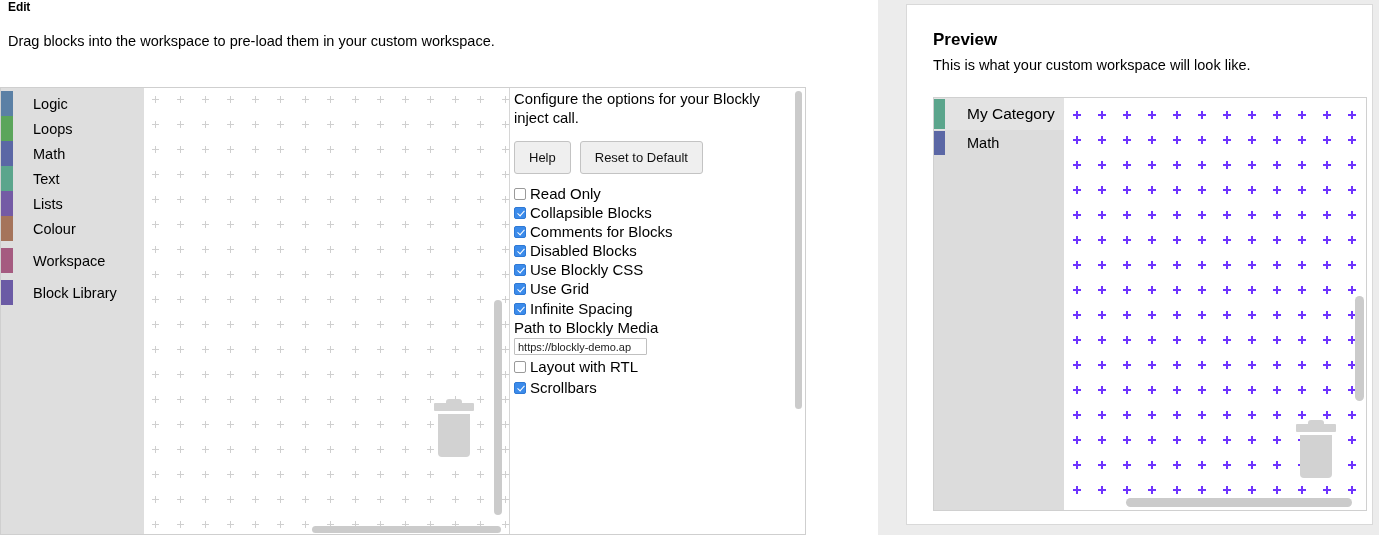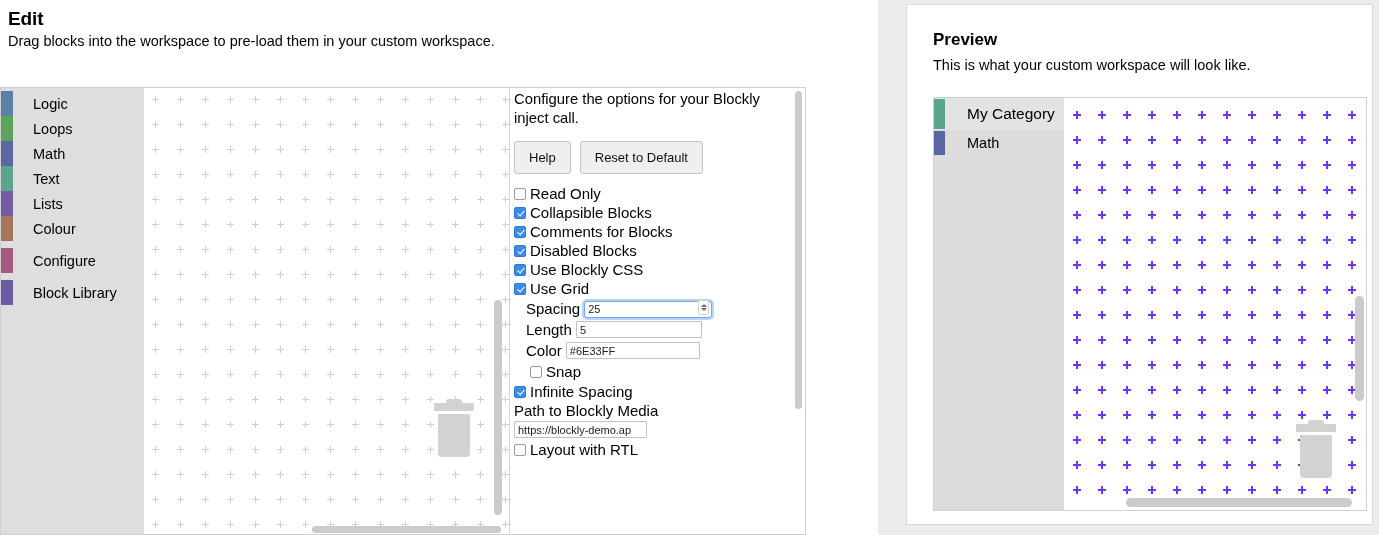--- a/index.html
+++ b/index.html
@@ -10,22 +10,22 @@
     background: #ffffff;
     font-family: "Liberation Sans", sans-serif;
     -webkit-font-smoothing: antialiased;
   }
   .page { position: relative; width: 1379px; height: 535px; }
 
   
   .edit-side { position: absolute; left: 0; top: 0; width: 878px; height: 535px; background: #fff; }
 
   .edit-title {
-    position: absolute; left: 8px; top: 8px;
-    font-size: 19px; font-weight: bold; color: #000; letter-spacing: -0.1px;
+    position: absolute; left: 8px; top: 0;
+    font-size: 12px; font-weight: bold; color: #000; letter-spacing: -0.1px;
   }
   .edit-sub {
     position: absolute; left: 8px; top: 33px;
     font-size: 14.5px; color: #000; white-space: nowrap;
   }
 
   
   .tabbar { position: absolute; left: 8px; top: 60px; height: 27px; display: flex; }
   .tab {
     height: 27px; line-height: 26px;
@@ -278,21 +278,21 @@
             <span class="cat-swatch" style="background: rgb(116, 91, 165);"></span>
             <span class="cat-label">Lists</span>
           </div>
           <div class="cat-row">
             <span class="cat-swatch" style="background: rgb(165, 116, 91);"></span>
             <span class="cat-label">Colour</span>
           </div>
           <div class="cat-gap"></div>
           <div class="cat-row">
             <span class="cat-swatch" style="background: rgb(165, 91, 128);"></span>
-            <span class="cat-label">Configure</span>
+            <span class="cat-label">Workspace</span>
           </div>
           <div class="cat-gap"></div>
           <div class="cat-row">
             <span class="cat-swatch" style="background: rgb(107, 91, 165);"></span>
             <span class="cat-label">Block Library</span>
           </div>
         </div>
 
       <div class="ws">
         <div class="ws-grid" id="wsgrid">
@@ -823,61 +823,38 @@
               <span class="cb checked"></span>
               <span>Use Blockly CSS</span>
             </div>
             <div class="opt">
               <span class="cb checked"></span>
               <span>Use Grid</span>
             </div>
           </div>
 
         
-        <div>
-          <div class="field-row" style="margin-top:1px;">
-            <span class="field-label pad">Spacing</span>
-            <span style="position:relative; display:inline-block;">
-              <input class="inp focused" style="width: 128px;" value="25">
-              <span class="spinner">
-                <i class="up"></i>
-                <i class="dn"></i>
-              </span>
-            </span>
-          </div>
-
-          <div class="field-row" style="margin-top:2px;">
-            <span class="field-label pad">Length</span>
-            <input class="inp" style="width: 126px;" value="5">
-          </div>
-
-          <div class="field-row" style="margin-top:2px;">
-            <span class="field-label pad">Color</span>
-            <input class="inp" style="width: 134px;" value="#6E33FF">
-          </div>
-
-          <div class="opt indent" style="margin-top:2px;">
-            <span class="cb"></span>
-            <span>Snap</span>
-          </div>
-        </div>
 
         <div class="opt" style="margin-top:1px;">
           <span class="cb checked"></span>
           <span>Infinite Spacing</span>
         </div>
 
         <div class="media-label">Path to Blockly Media</div>
         <input class="inp" style="width: 133px; margin-top: 2px;" value="https://blockly-demo.ap">
 
         <div class="opt" style="margin-top:2px;">
           <span class="cb"></span>
           <span>Layout with RTL</span>
         </div>
 
+        <div class="opt" style="margin-top:2px;">
+          <span class="cb checked"></span>
+          <span>Scrollbars</span>
+        </div>
 
         <div class="sb-v" style="left:285px; top:3px; width:7px; height:318px;"></div>
       </div>
     </div>
   </div>
 
   <div class="preview-side">
     <div class="preview-card">
       <div class="pv-title">Preview</div>
       <div class="pv-sub">This is what your custom workspace will look like.</div>

